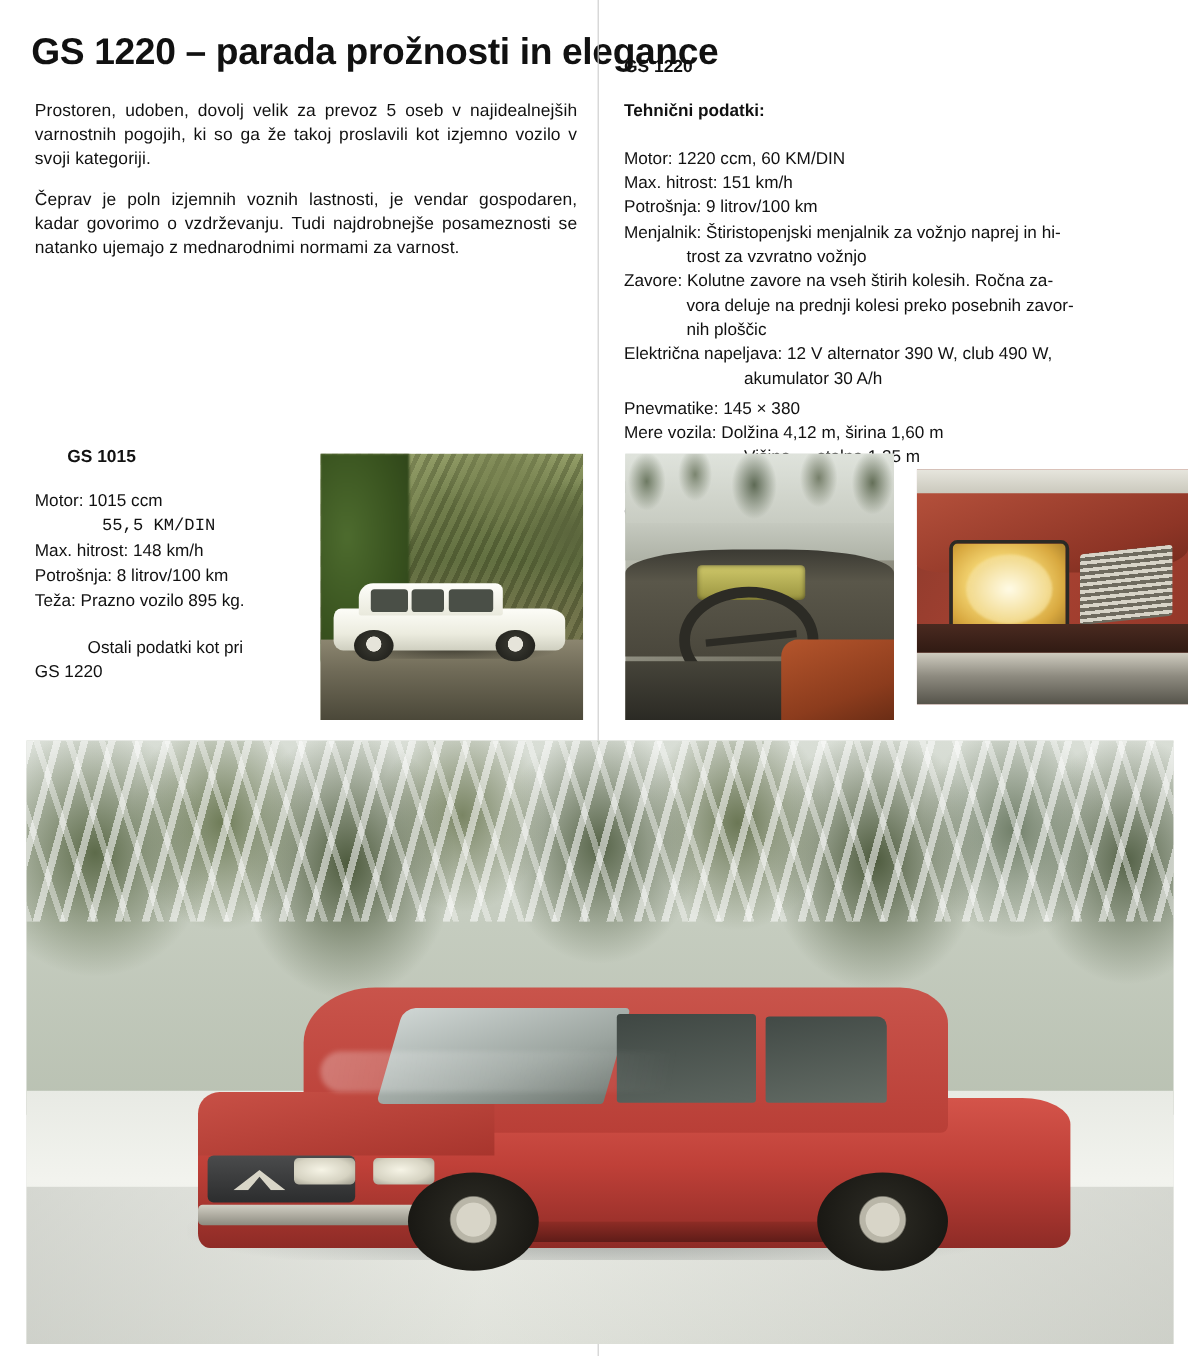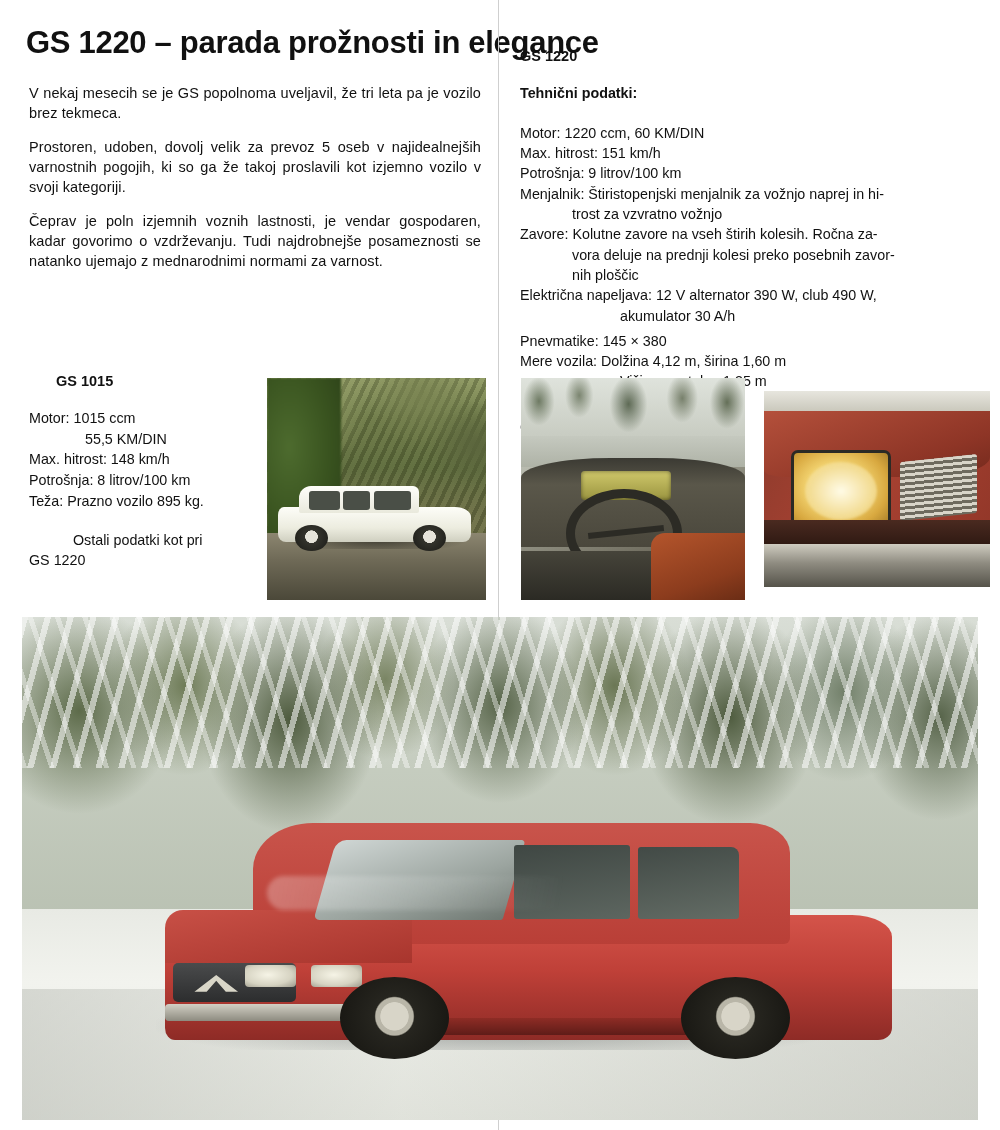--- a/index.html
+++ b/index.html
@@ -89,21 +89,21 @@
     width: 230px;
     font-size: 14.3px;
     line-height: 1.45;
   }
   .gs1015 .model {
     font-weight: bold;
     font-size: 14.5px;
     margin-bottom: 16px;
     margin-left: 27px;
   }
-  .gs1015 .ind { display: block; padding-left: 56px; }
+  .gs1015 .ind { display: block; padding-left: 56px; font-family: Liberation Mono, monospace; }
   .gs1015 .tail { margin-top: 18px; margin-left: 44px; }
 
   
   .photo {
     position: absolute;
     overflow: hidden;
   }
 
   
   #photo-estate { left: 267px; top: 378px; width: 219px; height: 222px; }
@@ -374,21 +374,20 @@
 </head>
 <body>
 
 <div class="page">
 
   <h1 class="title">GS 1220 – parada prožnosti in elegance</h1>
 
   <div class="fold"></div>
 
   <div class="left-col">
-    <p>V nekaj mesecih se je GS popolnoma uveljavil, že tri leta pa je vozilo brez tekmeca.</p>
     <p>Prostoren, udoben, dovolj velik za prevoz 5 oseb v najidealnejših varnostnih pogojih, ki so ga že takoj proslavili kot izjemno vozilo v svoji kategoriji.</p>
     <p>Čeprav je poln izjemnih voznih lastnosti, je vendar gospodaren, kadar govorimo o vzdrževanju. Tudi najdrobnejše posameznosti se natanko ujemajo z mednarodnimi normami za varnost.</p>
   </div>
 
   <div class="right-col">
     <div class="model">GS 1220</div>
     <div class="sub">Tehnični podatki:</div>
     <div class="gap-sm"></div>
     <div class="spec">Motor:  1220 ccm, 60 KM/DIN</div>
     <div class="spec">Max. hitrost:  151 km/h</div>

